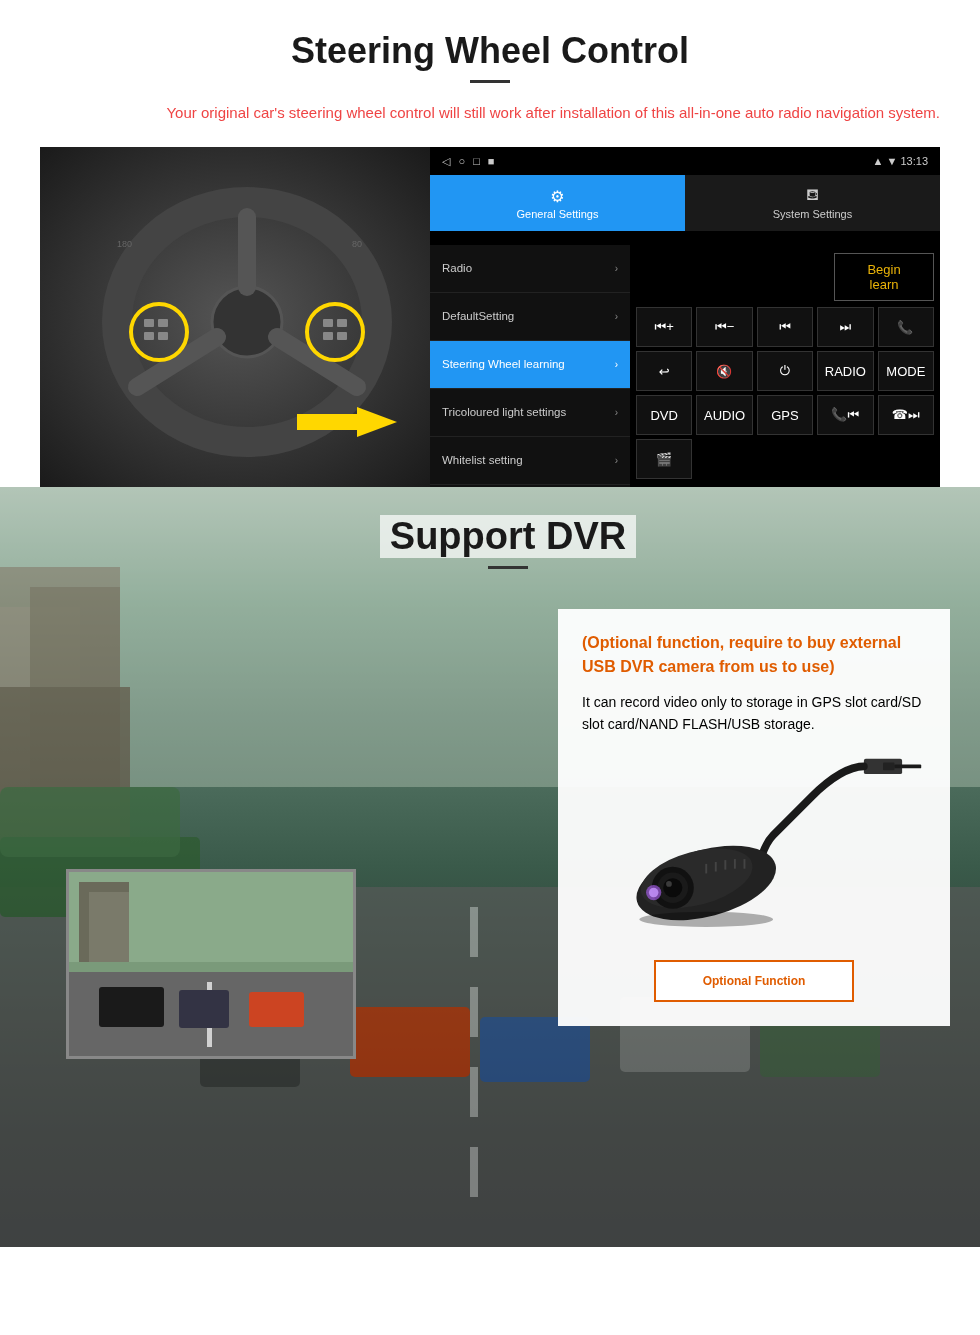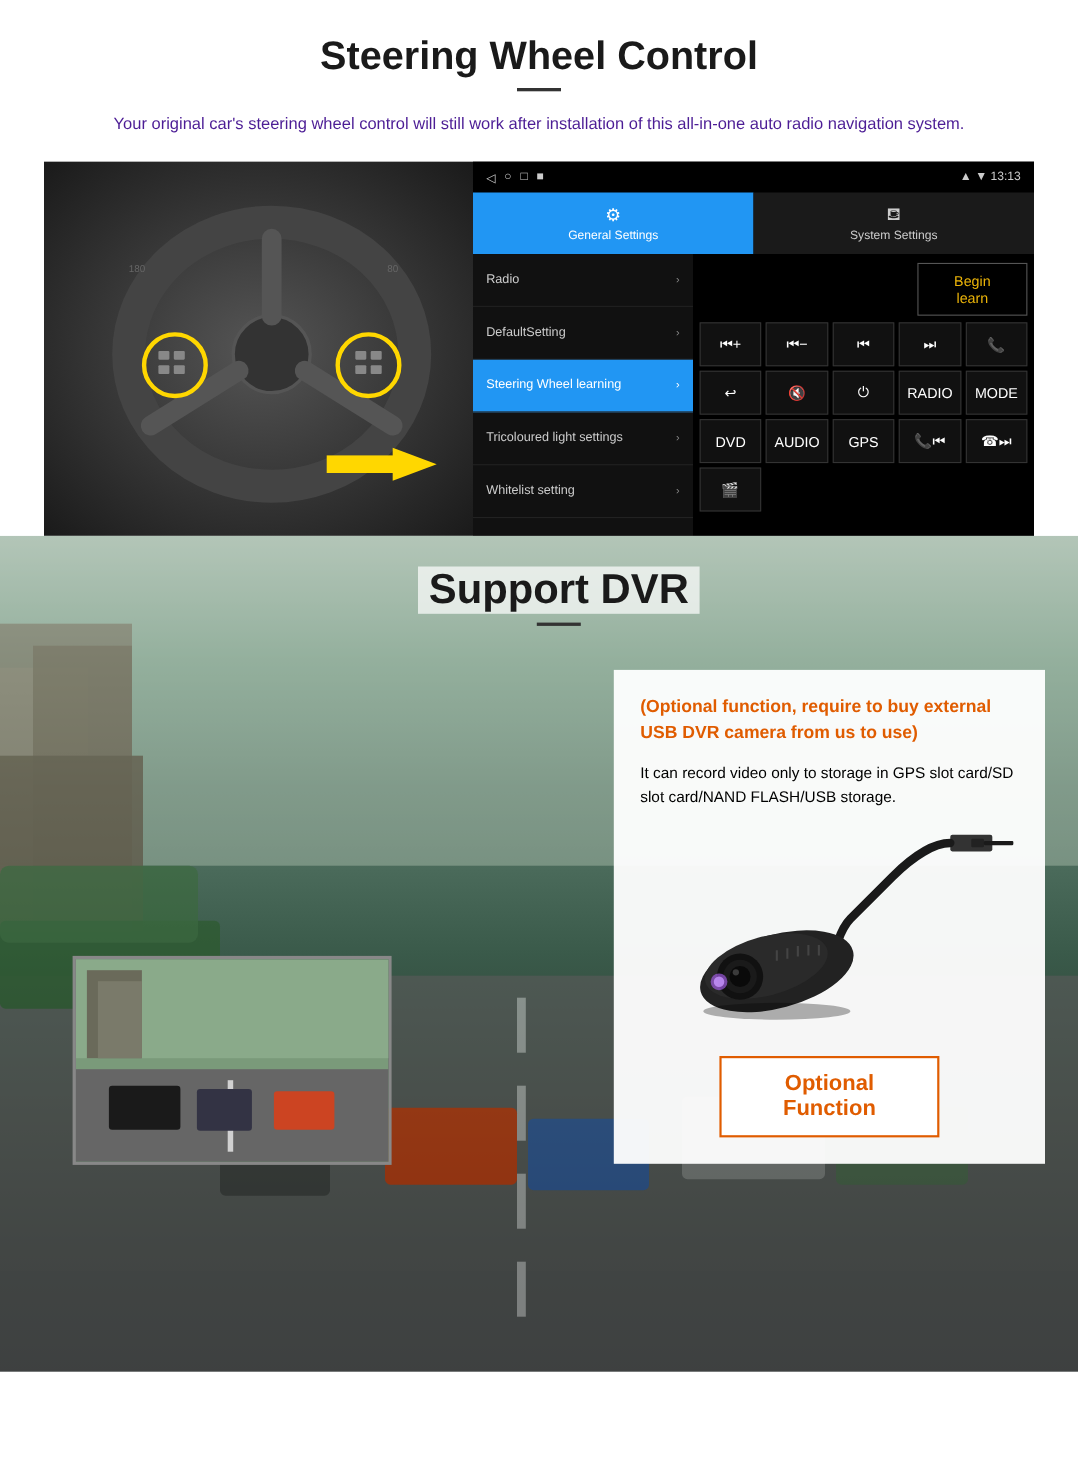--- a/index.html
+++ b/index.html
@@ -23,23 +23,23 @@
       color: #1a1a1a;
       margin-bottom: 8px;
     }
     .section-divider {
       width: 40px;
       height: 3px;
       background: #333;
       margin: 0 auto 18px auto;
     }
     .section-subtitle {
-      text-align: center;
+      text-align: right;
       font-size: 15px;
-      color: #4c1d95;
+      color: #ef4444;
       margin-bottom: 22px;
       line-height: 1.6;
     }
 
     
     .steering-content {
       display: flex;
       width: 100%;
       height: 340px;
       border: none;
@@ -119,20 +119,21 @@
       color: #ccc;
       font-size: 11px;
     }
     .tab-icon {
       font-size: 16px;
       margin-bottom: 2px;
     }
     .android-body {
       display: flex;
       flex: 1;
+      margin-top: 14px;
     }
     .menu-list {
       width: 200px;
       background: #111;
       flex-shrink: 0;
     }
     .menu-item {
       height: 48px;
       display: flex;
       align-items: center;
@@ -296,21 +297,21 @@
     }
     .optional-function-btn {
       display: block;
       width: 200px;
       margin: 0 auto;
       border: 2px solid #e05c00;
       color: #e05c00;
       background: #fff;
       padding: 12px 20px;
       text-align: center;
-      font-size: 20px;
+      font-size: 12px;
       font-weight: bold;
       cursor: pointer;
     }
   </style>
 </head>
 <body>
 
 <div class="section-steering">
   <h1 class="section-title">Steering Wheel Control</h1>
   <div class="section-divider"></div>

